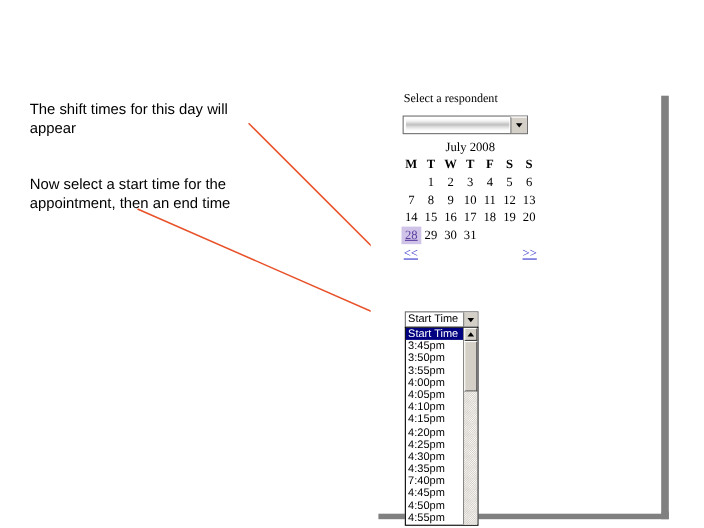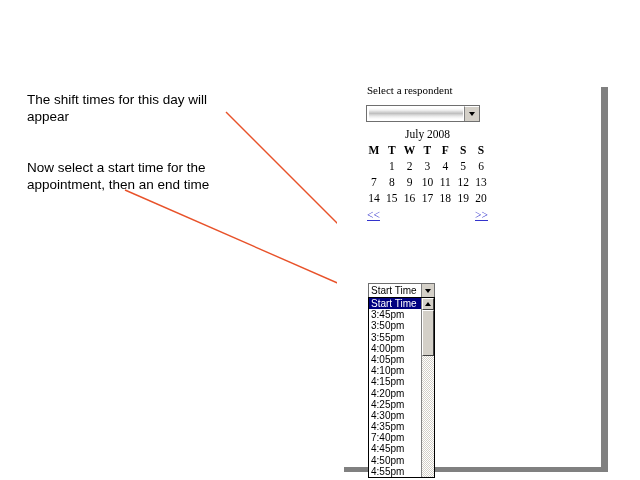--- a/index.html
+++ b/index.html
@@ -379,20 +379,29 @@
           </tr>
           <tr>
             <td><span>14</span></td>
             <td><span>15</span></td>
             <td><span>16</span></td>
             <td><span>17</span></td>
             <td><span>18</span></td>
             <td><span>19</span></td>
             <td><span>20</span></td>
           </tr>
+          <tr>
+            <td class="sel"><span>28</span></td>
+            <td><span>29</span></td>
+            <td><span>30</span></td>
+            <td><span>31</span></td>
+            <td><span></span></td>
+            <td><span></span></td>
+            <td><span></span></td>
+          </tr>
         </tbody>
       </table>
 
       <div id="cal-nav">
         <span class="cal-nav-link" id="cal-prev">&lt;&lt;</span>
         <span class="cal-nav-link" id="cal-next">&gt;&gt;</span>
       </div>
     </div>
 
 

